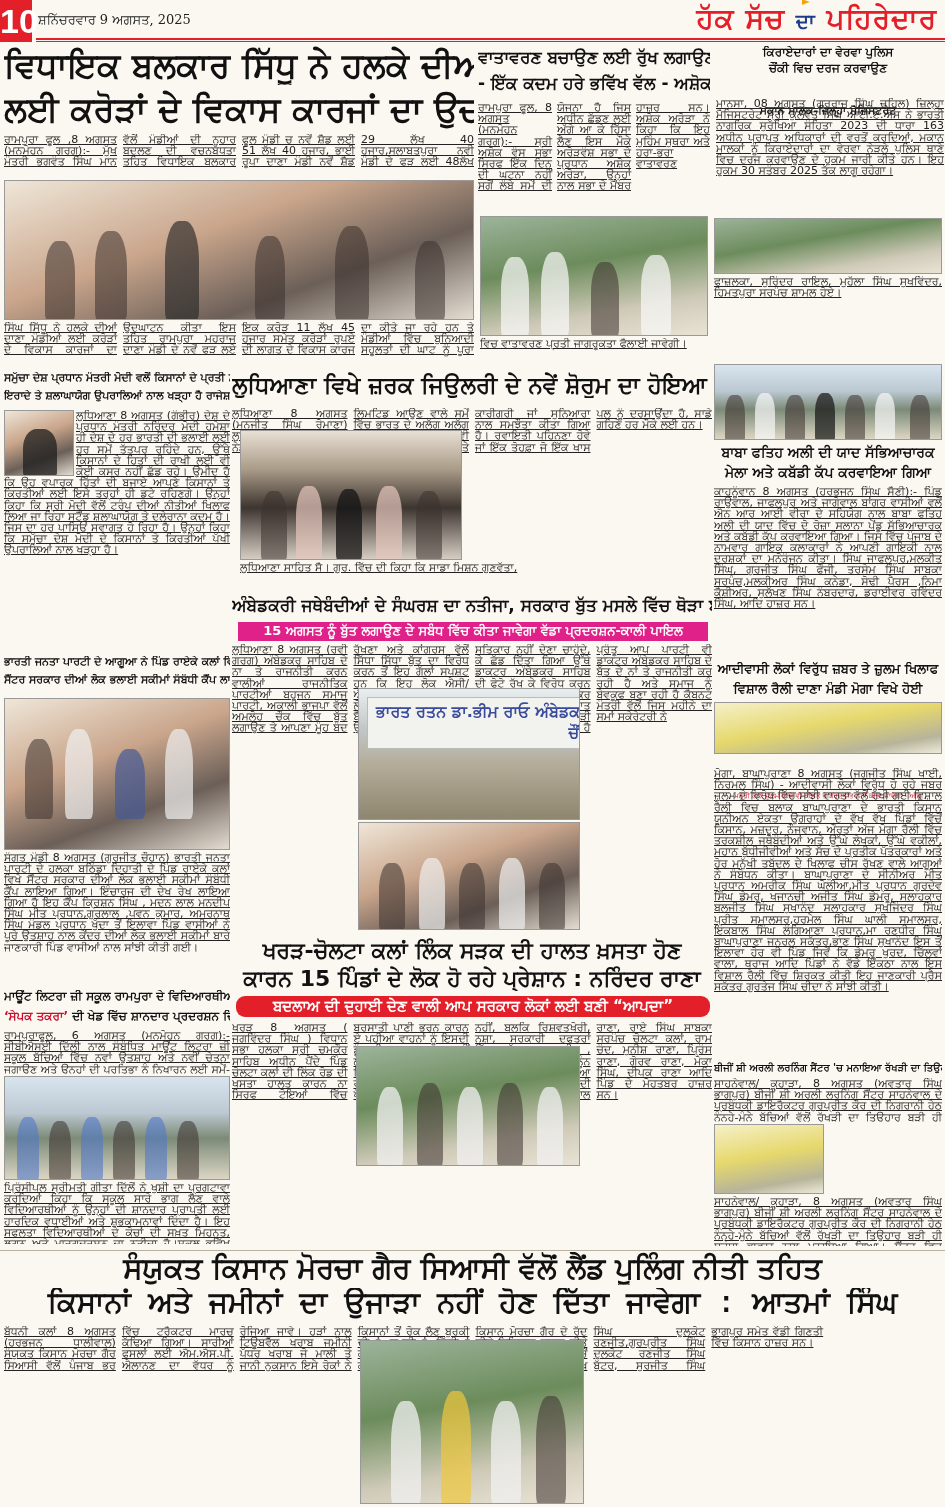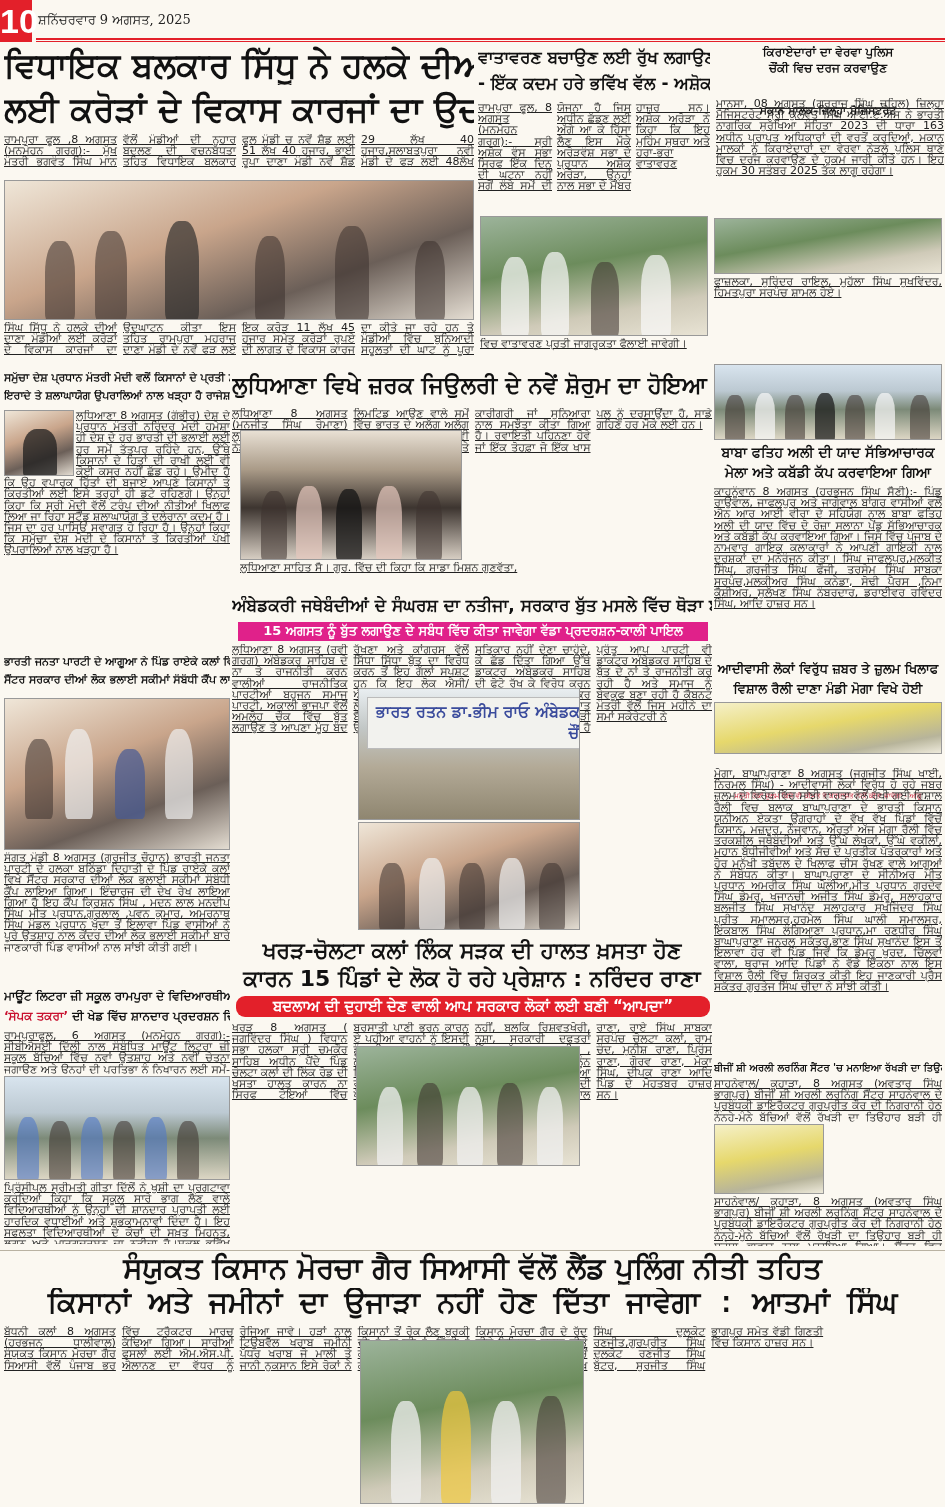--- a/index.html
+++ b/index.html
@@ -34,20 +34,25 @@
   .sign-board { background: #f2f2ee; color: #3a4b9c; font-weight: bold; font-size: 16px; padding: 4px 8px; border: 1px solid #bbb; line-height: 1.3; white-space: nowrap; }
   .caption { font-size: 7px; color: #c8102e; text-align: center; white-space: nowrap; overflow: hidden; }
   .divider-h { height: 1px; background: #b9b2a2; }
 </style>
 </head>
 <body>
 
 <div class="abs masthead">
   <div class="abs page-num">10</div>
   <div class="abs date">ਸ਼ਨਿੱਚਰਵਾਰ 9 ਅਗਸਤ, 2025</div>
+  <div class="abs brand">
+    <span>ਹੱਕ ਸੱਚ</span>
+    <span class="mid"><span class="flag"></span><span>ਦਾ</span></span>
+    <span>ਪਹਿਰੇਦਾਰ</span>
+  </div>
   <div class="abs rule"></div>
 </div>
 
 <div class="abs headline h-xl" style="left:4px;top:46px;width:470px;">ਵਿਧਾਇਕ ਬਲਕਾਰ ਸਿੱਧੂ ਨੇ ਹਲਕੇ ਦੀਆਂ ਦਾਨਾ ਮੰਡੀਆਂ</div>
 <div class="abs headline h-xl" style="left:4px;top:90px;width:470px;">ਲਈ ਕਰੋੜਾਂ ਦੇ ਵਿਕਾਸ ਕਾਰਜਾਂ ਦਾ ਉਦਘਾਟਨ ਕੀਤਾ</div>
 <div class="abs body-text" style="left:4px;top:134px;width:470px;height:44px;column-count:4;column-gap:6px;">ਰਾਮਪੁਰਾ ਫੂਲ ,8 ਅਗਸਤ (ਮਨਮੋਹਨ ਗਰਗ):- ਮੁੱਖ ਮੰਤਰੀ ਭਗਵੰਤ ਸਿੰਘ ਮਾਨ ਵੱਲੋਂ ਮੰਡੀਆਂ ਦੀ ਨੁਹਾਰ ਬਦਲਣ ਦੀ ਵਚਨਬੱਧਤਾ ਤਹਿਤ ਵਿਧਾਇਕ ਬਲਕਾਰ ਫੂਲ ਮੰਡੀ ਚ ਨਵੇਂ ਸ਼ੈਡ ਲਈ 51 ਲੱਖ 40 ਹਜਾਰ, ਭਾਈ ਰੂਪਾ ਦਾਣਾ ਮੰਡੀ ਨਵੇਂ ਸ਼ੈਡ 29 ਲੱਖ 40 ਹਜਾਰ,ਸਲਾਬਤਪੁਰਾ ਨਵੀ ਮੰਡੀ ਦੇ ਫੜ ਲਈ 48ਲੱਖ 90 ਹਜਾਰ ਅਤੇ ਉਦਘਾਟਨ ਕੀਤਾ। ਇਕੱਠ ਨੂੰ ਸੰਬੋਧਨ ਕਰਦਿਆਂ ਵਿਧਾਇਕ ਸਿੱਧੂ ਨੇ ਕਿਹਾ ਕਿ ਪੰਜਾਬ ਦੀ 'ਆਪ' ਸਰਕਾਰ ਵੱਲੋਂ ਕਿਸਾਨਾਂ ਦੀ ਬਿਹਤਰੀ ਲਈ ਲਗਾਤਾਰ ਉਪਰਾਲੇ ਨਵੇਂ ਸ਼ੈੱਡਾਂ ਅਤੇ ਫੜਾਂ ਦੀ ਉਸਾਰੀ ਨਾਲ ਕਿਸਾਨਾਂ ਨੂੰ ਮੰਡੀਆਂ ਵਿੱਚ ਫ਼ਸਲ ਨੂੰ ਧੁੱਪ,ਮੀਂਹ ਅਤੇ ਹੋਰ ਮੌਸਮੀ ਸਥਿਤੀਆਂ ਤੋਂ ਬਚਾਉਣਾ ਆਸਾਨ ਹੋਵੇਗਾ ਵਿਧਾਇਕ ਸਿੱਧੂ ਨੇ ਅੱਗੇ ਕਿਹਾ ਕਿ ਸਰਕਾਰ ਦਾ ਮਕਸਦ</div>
 <div class="abs photo warm" style="left:4px;top:180px;width:470px;height:140px;">
   <div class="figure" style="left:40px;top:60px;width:30px;height:80px;"></div>
   <div class="figure" style="left:90px;top:50px;width:32px;height:90px;"></div>
   <div class="figure" style="left:160px;top:40px;width:34px;height:100px;background:rgba(40,40,40,0.65);"></div>

